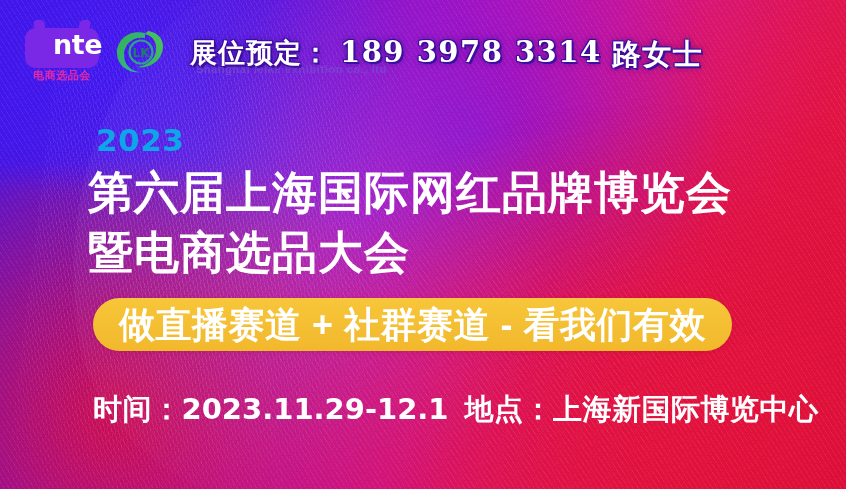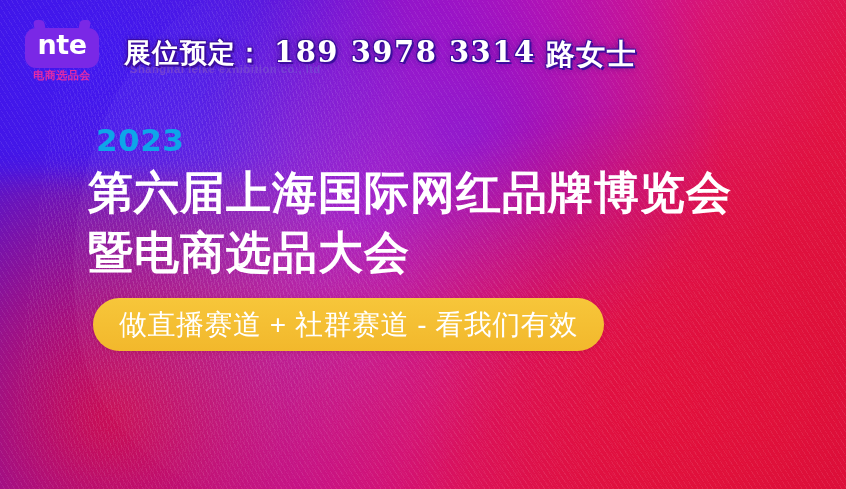--- a/index.html
+++ b/index.html
@@ -165,21 +165,21 @@
     width: 11px;
     height: 12px;
     background: #7a28e6;
     border-radius: 4px 4px 0 0;
   }
   .nte-ear.l { left: 12px; transform: skewX(10deg); }
   .nte-ear.r { right: 12px; transform: skewX(-10deg); }
   .nte-word {
     position: absolute;
     left: 0; right: 0; top: 7px;
-    text-align: center;
+    text-align: right;
     color: #fff;
     font-size: 27px;
     font-weight: 700;
     letter-spacing: -0.5px;
     line-height: 1;
     font-family: "DejaVu Sans", sans-serif;
   }
   .nte-sub {
     position: absolute;
     left: 0; right: 0; top: 46px;
@@ -299,22 +299,22 @@
     padding: 0 26px;
     display: flex;
     align-items: center;
     background: linear-gradient(180deg, #f7c63a 0%, #f2b82c 100%);
     border-radius: 27px;
     z-index: 5;
     box-shadow: 0 1px 4px rgba(120,10,40,.18);
   }
   .pill-text {
     color: #ffffff;
-    font-size: 28px;
-    font-weight: 400;
+    font-size: 36px;
+    font-weight: 700;
     letter-spacing: 0.5px;
     white-space: nowrap;
     line-height: 1;
   }
 
   
   .info {
     position: absolute;
     left: 93px;
     top: 390px;
@@ -349,31 +349,53 @@
   <div class="header">
 
     <div class="nte-logo">
       <div class="nte-ear l"></div>
       <div class="nte-ear r"></div>
       <div class="nte-box"></div>
       <div class="nte-word">nte</div>
       <div class="nte-sub">电商选品会</div>
     </div>
 
+    <div class="lk-logo">
+      <svg width="56" height="52" viewBox="0 0 56 52">
+        <defs>
+          <linearGradient id="lkg1" x1="0" y1="0" x2="1" y2="1">
+            <stop offset="0%" stop-color="#39b24a"></stop>
+            <stop offset="55%" stop-color="#31b37a"></stop>
+            <stop offset="100%" stop-color="#2aa8c8"></stop>
+          </linearGradient>
+          <linearGradient id="lkg2" x1="1" y1="0" x2="0" y2="1">
+            <stop offset="0%" stop-color="#4cc45a"></stop>
+            <stop offset="100%" stop-color="#2fb06e"></stop>
+          </linearGradient>
+        </defs>
+        <path d="M33 6 C16 2 4 14 5 27 C6 39 17 47 29 45 C20 45 12 38 12 28 C12 17 21 9 33 11 Z" fill="url(#lkg1)"></path>
+        <path d="M36 4 C50 6 54 18 49 28 C45 37 34 42 25 40 C35 39 43 32 44 24 C45 15 41 9 33 7 Z" fill="url(#lkg2)"></path>
+        <circle cx="29" cy="25" r="11.5" fill="none" stroke="#2f9f8e" stroke-width="2.2"></circle>
+        <text x="29" y="30" text-anchor="middle" font-family="DejaVu Sans, sans-serif" font-size="12" font-weight="700" fill="#1d7f63">LK</text>
+      </svg>
+    </div>
 
     <div class="head-text">
       <span class="head-eng">Shanghai leike exhibition co., ltd</span>
       <span class="head-cn">展位预定：</span>
       <span class="head-phone">189 3978 3314</span>
       <span class="head-phone cn">路女士</span>
     </div>
   </div>
 
   <div class="year">2023</div>
   <div class="title-1">第六届上海国际网红品牌博览会</div>
   <div class="title-2">暨电商选品大会</div>
 
   <div class="pill">
     <span class="pill-text">做直播赛道 + 社群赛道 - 看我们有效</span>
   </div>
 
+  <div class="info">
+    <span>时间：</span><span class="num">2023.11.29-12.1</span><span class="gap"></span><span>地点：</span><span>上海新国际博览中心</span>
+  </div>
 
 </div>
 
 </body></html>

